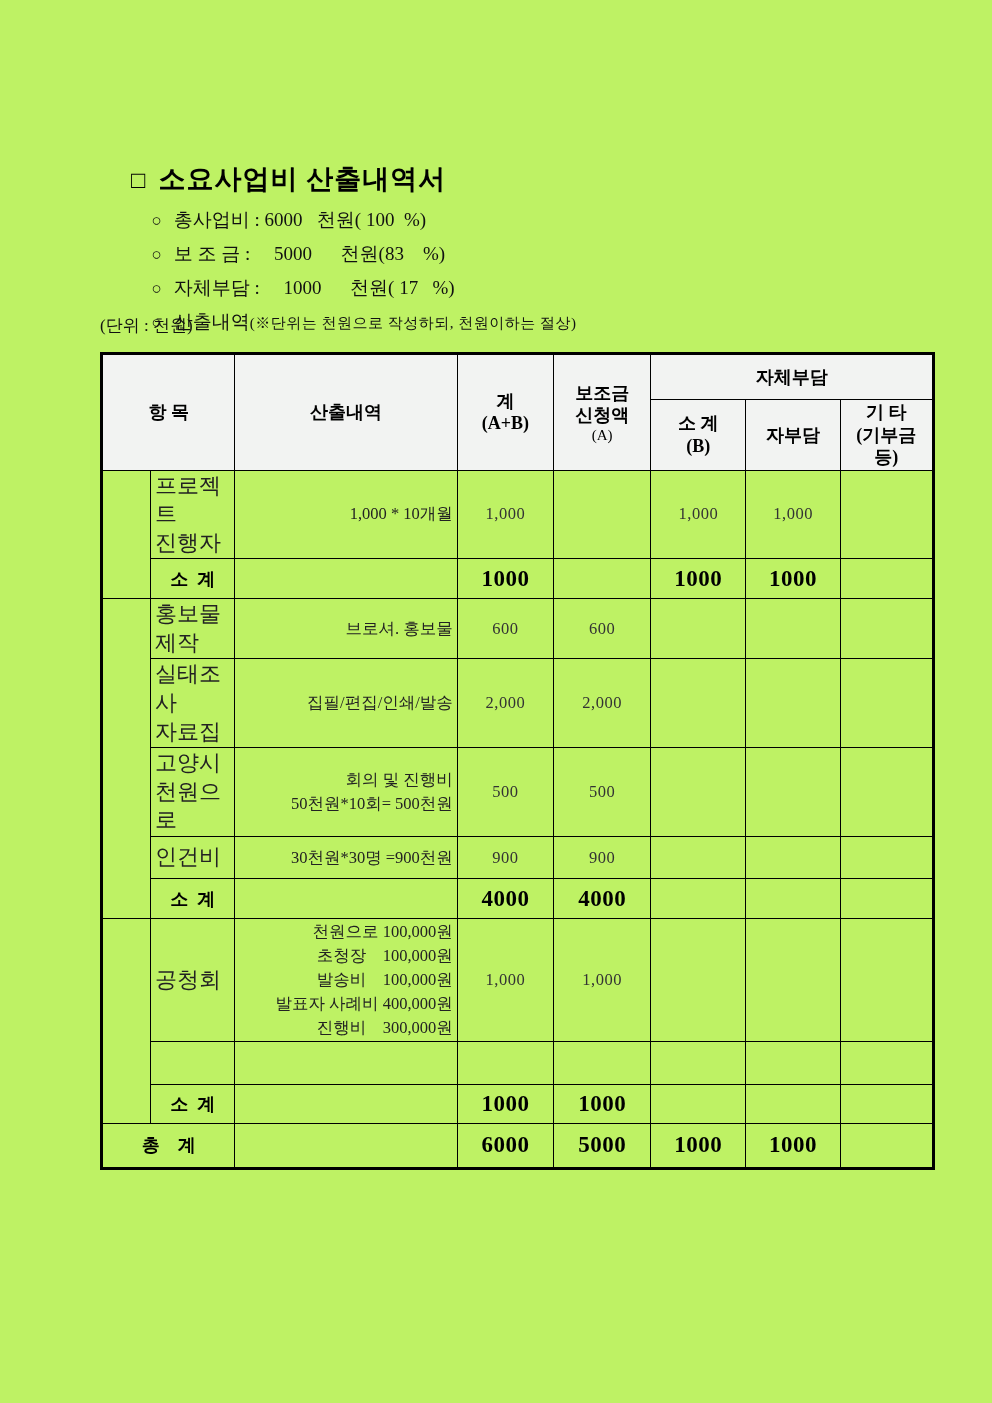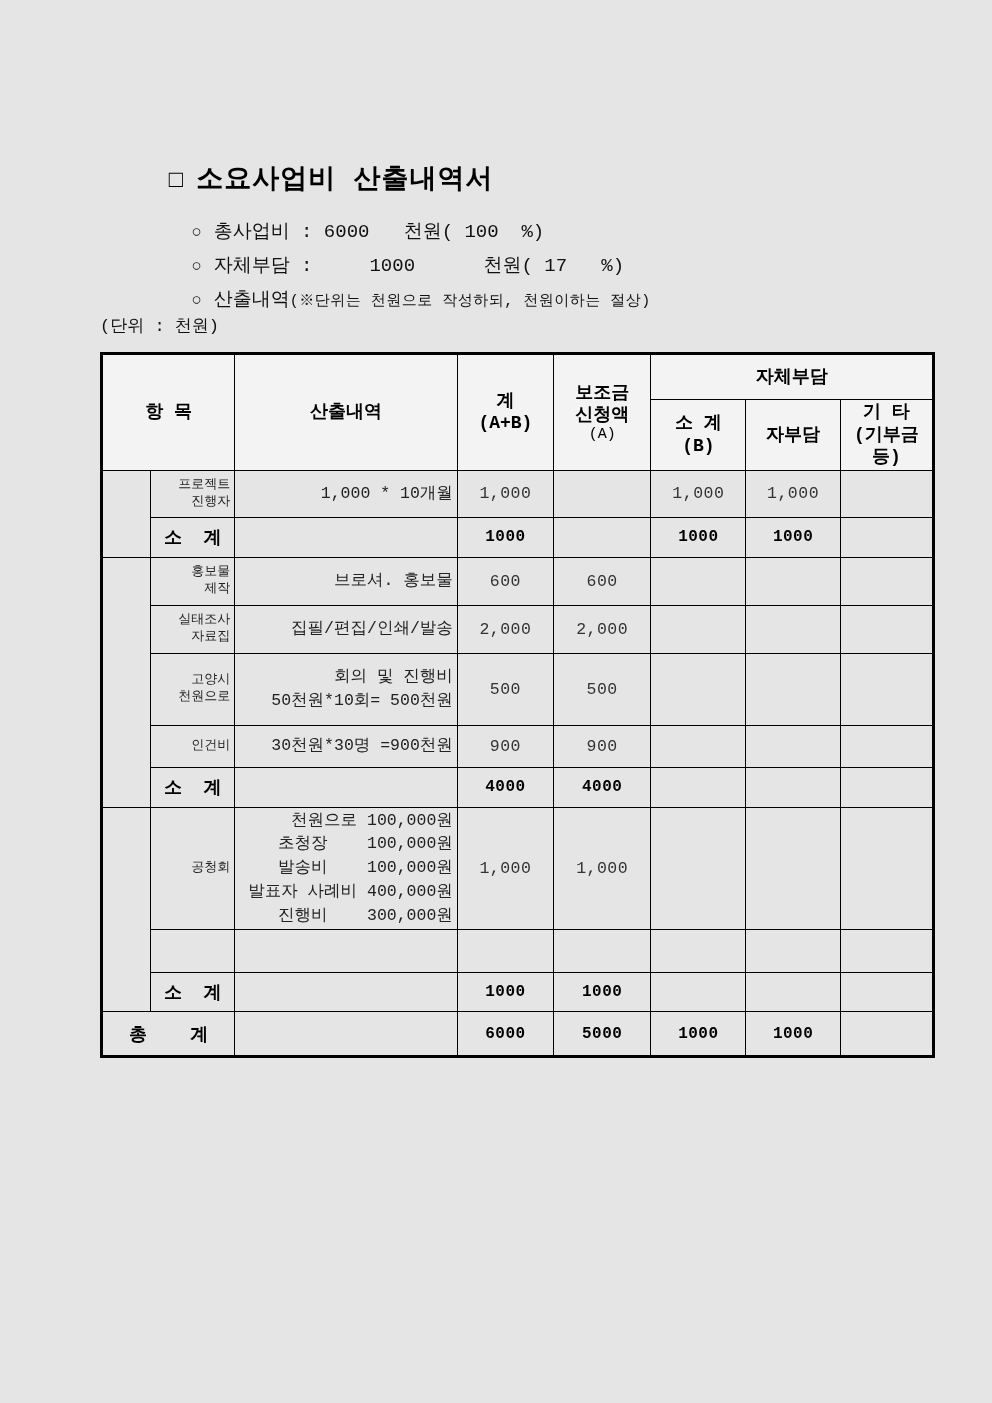--- a/index.html
+++ b/index.html
@@ -1,30 +1,30 @@
 <!DOCTYPE html>
 <html><head>
 <meta charset="utf-8">
 <style>
   html,body{margin:0;padding:0;background:#ffffff;}
   .page{
     position:relative;
     width:992px;height:1403px;
-    background:#e5e5e5;
-    font-family:Liberation Mono, monospace;
+    background:#bef264;
+    font-family:Liberation Serif, serif;
     color:#1a1a1a;
     overflow:hidden;
   }
   .title{
     position:absolute;left:100px;top:130px;
     font-size:27px;font-weight:bold;color:#000;
     letter-spacing:1px;white-space:pre;
   }
   .title .sq{font-size:24px;margin-right:12px;font-weight:normal;}
-  .bullets{position:absolute;left:123px;top:181px;}
+  .bullets{position:absolute;left:123px;top:169px;}
   .bullet{
     height:34px;line-height:34px;
     font-size:19px;white-space:pre;color:#111;
   }
   .bullet .circ{font-size:17px;margin-right:12px;}
   .bullet .bnote{font-size:15px;letter-spacing:0.5px;}
   .unit-note{
     position:absolute;left:100px;top:314px;width:818px;
     text-align:left;font-size:17px;color:#111;white-space:pre;
   }
@@ -40,43 +40,46 @@
     vertical-align:middle;
     overflow:hidden;
   }
   table.budget th{
     background:#f2f3f2;
     font-weight:bold;color:#000;
     font-size:18px;text-align:center;
     white-space:pre-line;line-height:1.25;
   }
   th .subA{display:block;font-size:15px;font-weight:normal;line-height:1.1;}
-  td.item{text-align:right;font-size:13px;white-space:pre-line;line-height:1.3;color:#222;}
+  td.item{text-align:left;font-size:22px;white-space:pre-line;line-height:1.3;color:#222;}
   td.desc{text-align:right;font-size:16.5px;white-space:pre;line-height:1.45;color:#222;}
   td.num{text-align:center;font-size:16.5px;color:#333;letter-spacing:0.5px;margin-left:20px;}
-  td.bold{font-weight:bold;font-size:16px;color:#000;}
+  td.bold{font-weight:bold;font-size:23px;color:#000;}
   td.sublabel{
     text-align:center;font-weight:bold;font-size:18px;
     white-space:pre;color:#000;
   }
   td.dbl,th.dbl{border-left:4px double #000;}
   td.narrow{padding:0;}
 </style>
 </head>
 <body>
 
 <div class="page">
 
   <div class="title">
     <span class="sq">□</span><span>소요사업비 산출내역서</span>
   </div>
 
   <div class="bullets">
     <div class="bullet">
       <span class="circ">○</span><span>총사업비 : 6000   천원( 100  %)</span>
+    </div>
+    <div class="bullet">
+      <span class="circ">○</span><span>보 조 금 :     5000      천원(83    %)</span>
     </div>
     <div class="bullet">
       <span class="circ">○</span><span>자체부담 :     1000      천원( 17   %)</span>
     </div>
     <div class="bullet">
       <span class="circ">○</span><span>산출내역</span><span class="bnote">(※단위는 천원으로 작성하되, 천원이하는 절상)</span>
     </div>
   </div>
 
   <div class="unit-note">(단위 : 천원)</div>

